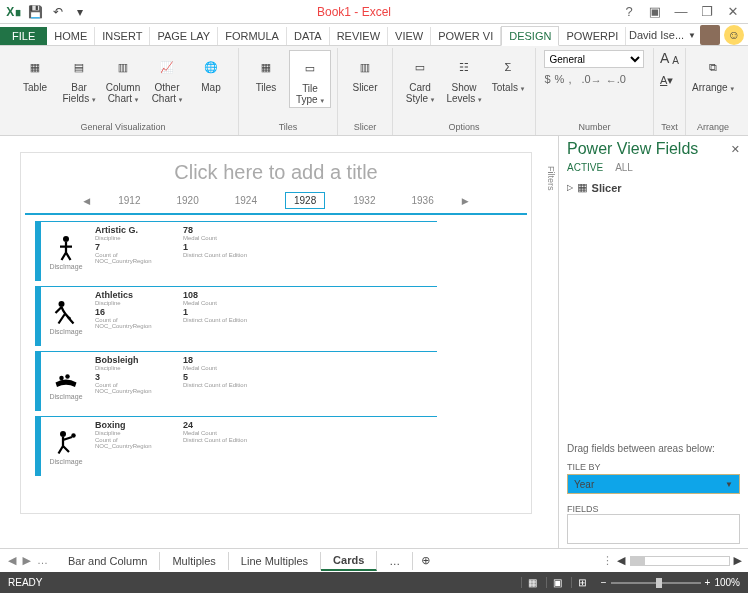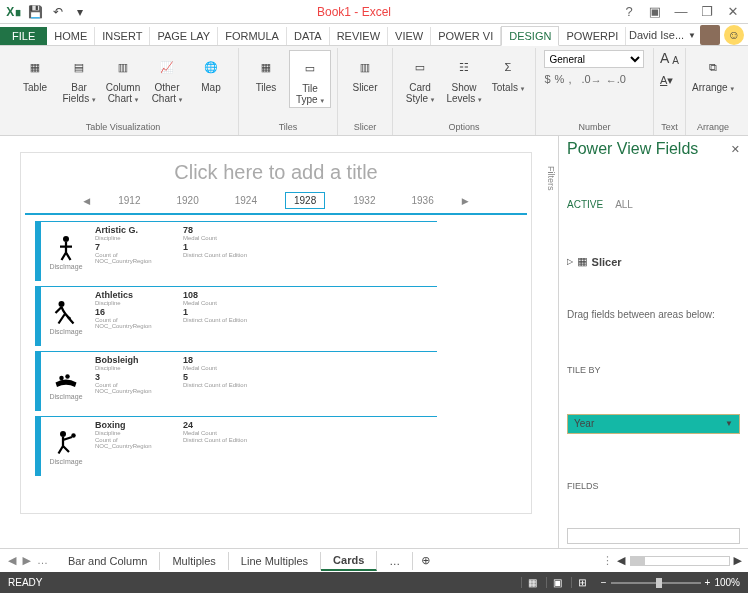--- a/index.html
+++ b/index.html
@@ -49,31 +49,31 @@
 .blueline { height: 2px; background: #1ca4d4; margin-bottom: 6px; }
 .cards { display: flex; flex-direction: column; gap: 5px; padding-left: 10px; padding-right: 90px; }
 .card { display: flex; border-left: 6px solid #1ca4d4; height: 60px; background: #fff; border-top: 1px solid #1ca4d4; }
 .card .pic { width: 50px; display: flex; flex-direction: column; align-items: center; justify-content: center; font-size: 7px; color: #888; }
 .card .pic svg { width: 30px; height: 30px; }
 .card .body { flex: 1; padding: 3px 4px; display: grid; grid-template-columns: 80px 80px; gap: 1px 8px; align-content: start; }
 .card .fieldv { font-size: 9px; font-weight: bold; color: #333; }
 .card .fieldl { font-size: 6px; color: #999; }
 .filters-label { writing-mode: vertical-rl; font-size: 9px; color: #888; align-self: flex-start; padding: 30px 2px 0 6px; }
 
-.sidebar { width: 190px; border-left: 1px solid #d4d4d4; padding: 4px 8px; display: flex; flex-direction: column; gap: 37px; }
+.sidebar { width: 190px; border-left: 1px solid #d4d4d4; padding: 4px 8px; display: flex; flex-direction: column; }
 .sidebar-h { font-size: 16px; color: #217346; display: flex; justify-content: space-between; align-items: center; }
 .sidebar-h .close { font-size: 11px; color: #666; cursor: pointer; }
 .sidebar-tabs { display: flex; gap: 12px; font-size: 10px; color: #888; padding: 4px 0; }
 .sidebar-tabs .stab { cursor: pointer; }
 .sidebar-tabs .stab.active { color: #217346; }
 .fieldlist { flex: 1; font-size: 11px; color: #444; padding-top: 4px; }
 .fieldlist .row { display: flex; align-items: center; gap: 4px; }
 .areas-hint { font-size: 10px; color: #666; padding: 4px 0; }
 .area-label { font-size: 9px; color: #666; text-transform: uppercase; padding-top: 4px; }
-.tilebox { border: 1px solid #c8b47c; background: #14b8a6; height: 36px; display: flex; align-items: center; justify-content: space-between; padding: 0 6px; font-size: 10px; margin: 2px 0 6px; }
+.tilebox { border: 1px solid #c8b47c; background: #0ea5e9; height: 20px; display: flex; align-items: center; justify-content: space-between; padding: 0 6px; font-size: 10px; margin: 2px 0 6px; }
 .fieldsbox { border: 1px solid #ccc; height: 30px; }
 
 .sheettabs { height: 24px; background: #fff; border-top: 1px solid #d4d4d4; display: flex; align-items: center; font-size: 11px; }
 .sheettabs .nav { padding: 0 8px; display: flex; gap: 6px; color: #888; }
 .sheettabs .stab { padding: 3px 12px; border-right: 1px solid #d4d4d4; cursor: pointer; }
 .sheettabs .stab.active { background: #fff; font-weight: bold; border-bottom: 2px solid #217346; }
 .sheettabs .addtab { padding: 0 8px; cursor: pointer; }
 .sheettabs .scroll { margin-left: auto; display: flex; align-items: center; gap: 4px; padding-right: 6px; }
 .sheettabs .scroll .bar { width: 100px; height: 10px; border: 1px solid #ccc; position: relative; }
 .sheettabs .scroll .bar .thumb { position: absolute; left: 0; width: 14px; height: 100%; background: #ccc; }
@@ -143,21 +143,21 @@
         </div>
       <div class="rbtn">
           <div class="ico">📈</div>
           <div class="txt"><span>Other Chart</span> <span class="arrow">▾</span></div>
         </div>
       <div class="rbtn">
           <div class="ico">🌐</div>
           <div class="txt">Map</div>
         </div>
     </div>
-    <div class="label">Table Visualization</div>
+    <div class="label">General Visualization</div>
   </div>
   <div class="rgroup">
     <div class="items">
       <div class="rbtn">
           <div class="ico">▦</div>
           <div class="txt">Tiles</div>
         </div>
       <div class="rbtn highlight">
           <div class="ico">▭</div>
           <div class="txt"><span>Tile Type</span> <span class="arrow">▾</span></div>

